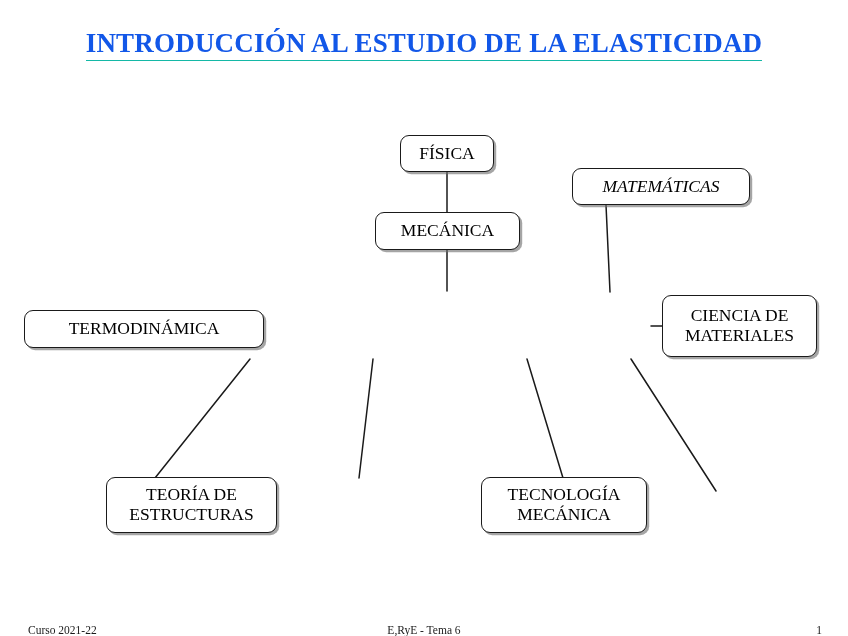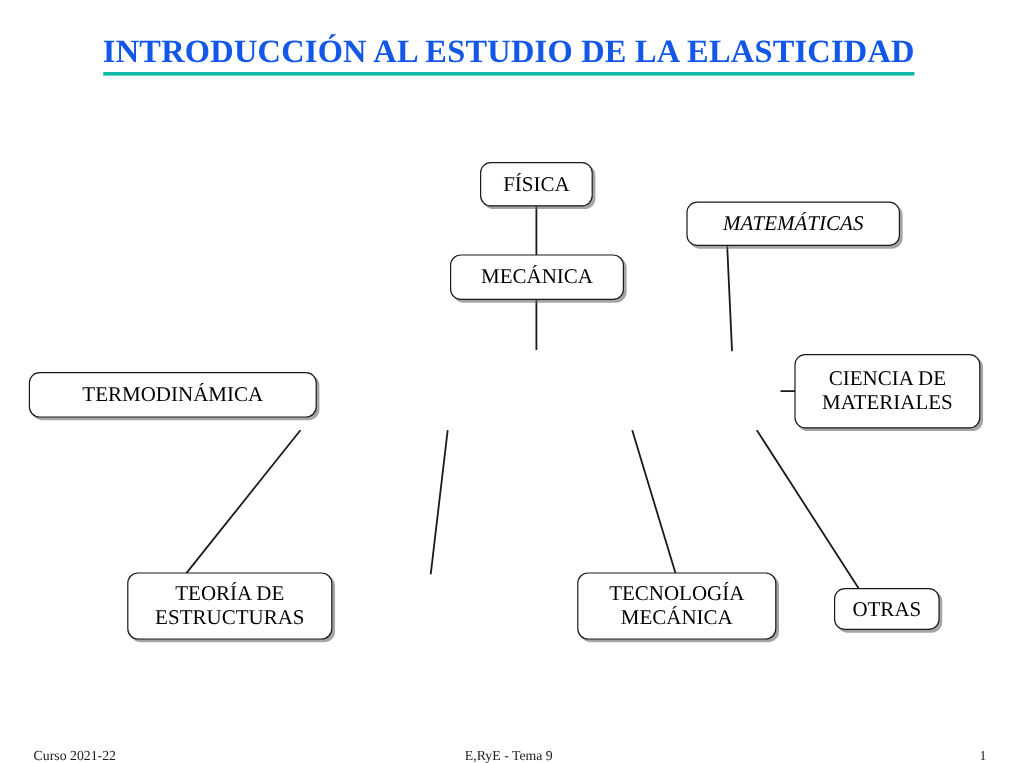--- a/index.html
+++ b/index.html
@@ -29,21 +29,21 @@
     width: 848px;
     text-align: center;
     font-family: "Liberation Serif", serif;
     font-weight: bold;
     font-size: 27px;
     letter-spacing: 0.2px;
     color: #1257E8;
     white-space: nowrap;
   }
   .slide-title span.tx {
-    border-bottom: 3px solid #14b8a6;
+    border-bottom: 1px solid #14b8a6;
     padding-bottom: 2px;
   }
 
   
   #connectors {
     position: absolute;
     left: 0;
     top: 0;
     width: 848px;
     height: 636px;
@@ -141,21 +141,20 @@
   <div class="node" id="node-ciencia"><span>CIENCIA DE
 MATERIALES</span></div>
 
   <div class="node" id="node-teoria"><span>TEORÍA DE
 ESTRUCTURAS</span></div>
 
 
   <div class="node" id="node-tecnologia"><span>TECNOLOGÍA
 MECÁNICA</span></div>
 
-  <div class="node" id="node-otras"><span>OTRAS</span></div>
 
   <div class="footer">
     <div class="f-left">Curso 2021-22</div>
-    <div class="f-center">E,RyE - Tema 9</div>
+    <div class="f-center">E,RyE - Tema 6</div>
     <div class="f-right">1</div>
   </div>
 
 </div>
 
 </body></html>

